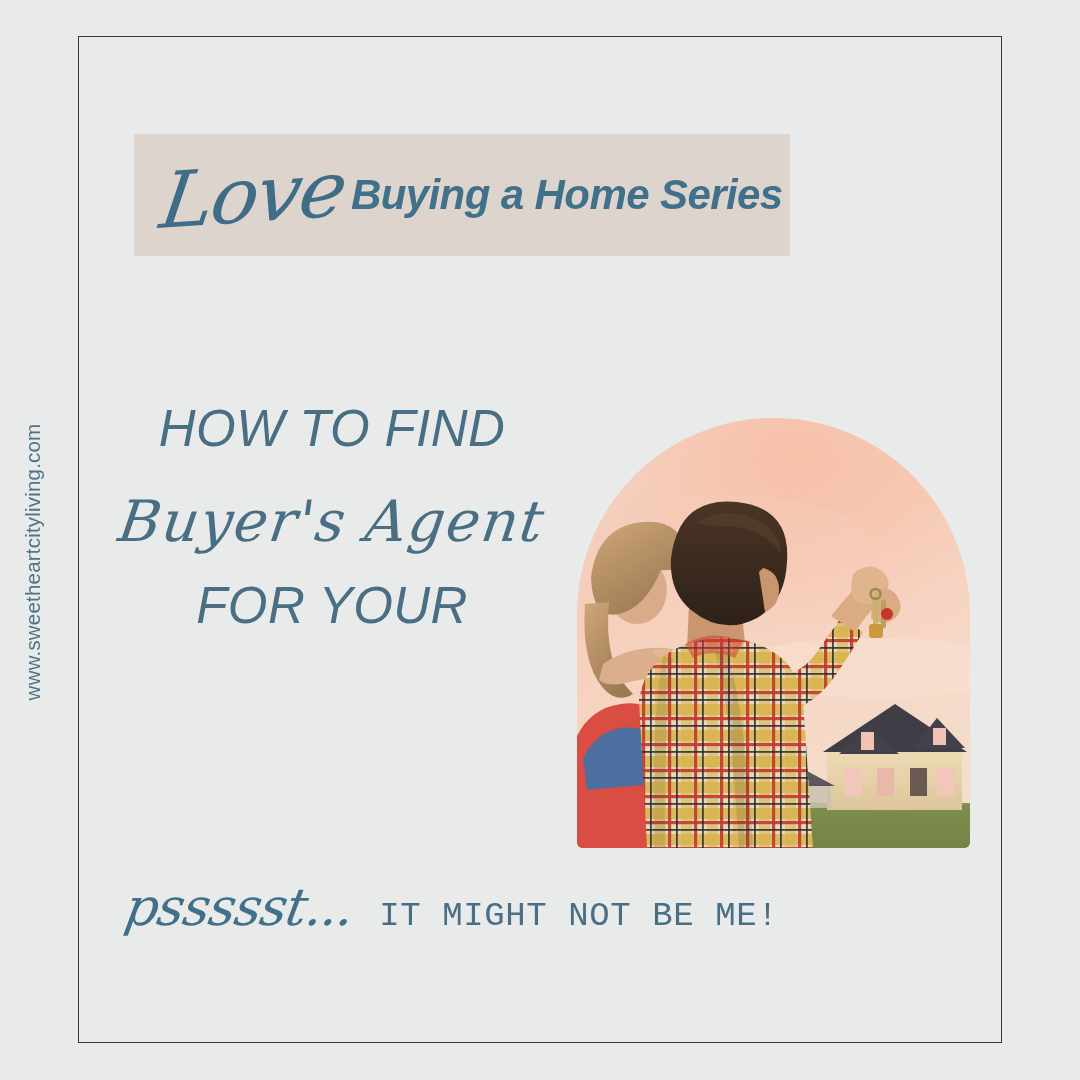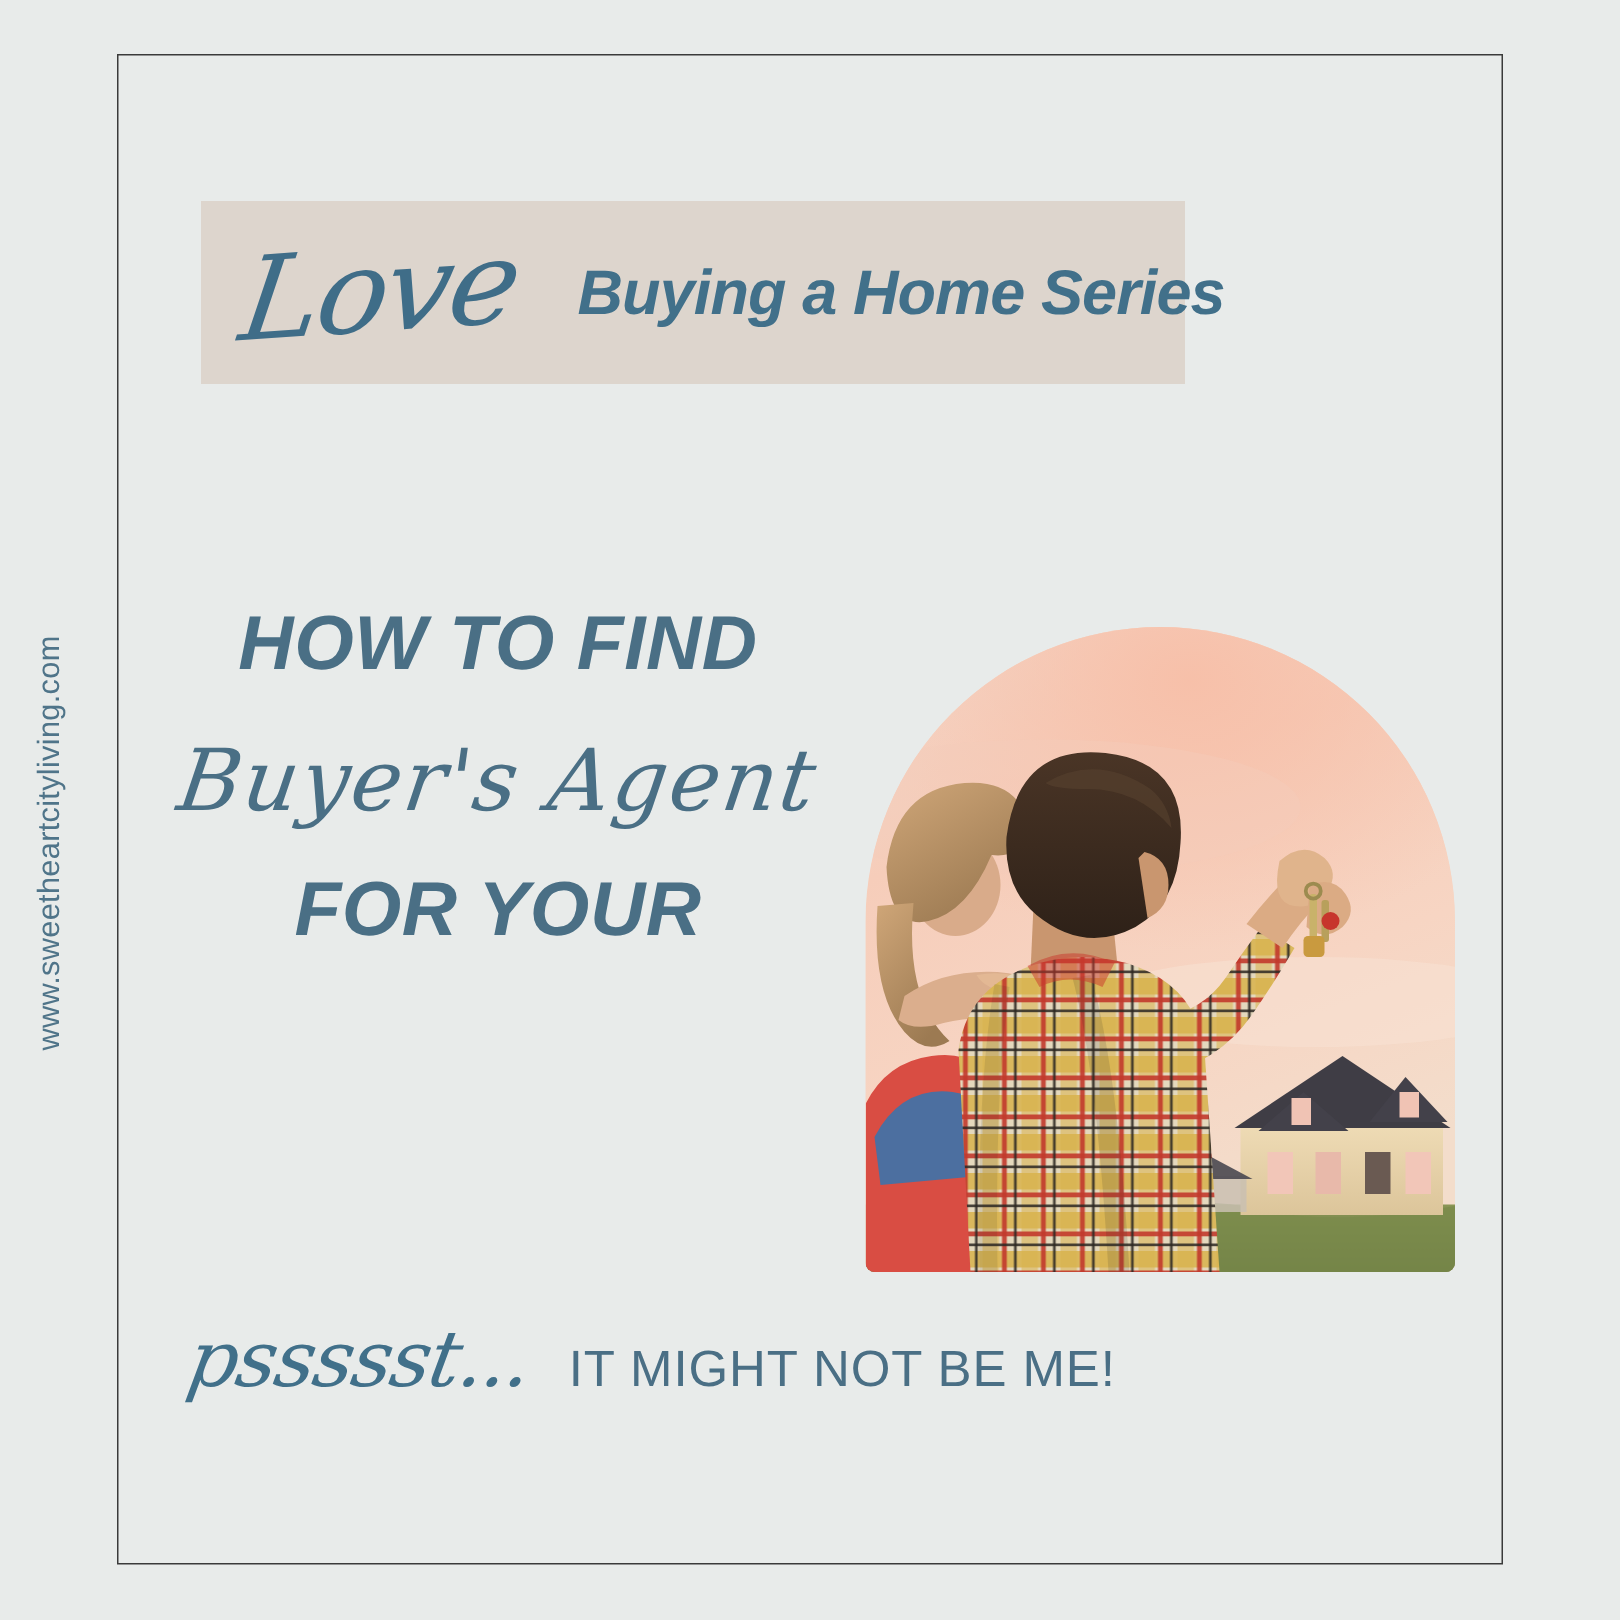--- a/index.html
+++ b/index.html
@@ -69,21 +69,20 @@
     top: 6px;
   }
   .series-title {
     font-family: "Liberation Sans", sans-serif;
     font-style: italic;
     font-weight: bold;
     font-size: 42px;
     letter-spacing: -0.6px;
     color: #41708a;
     white-space: nowrap;
-    margin-left: 34px;
   }
 
   
   .url-vertical {
     position: absolute;
     left: 0;
     top: 0;
     width: 420px;
     height: 34px;
     transform: translate(-177px, 545px) rotate(-90deg);
@@ -102,21 +101,21 @@
   .headline {
     position: absolute;
     left: 96px;
     top: 398px;
     width: 472px;
     text-align: center;
   }
   .hl-line {
     font-family: "Liberation Sans", sans-serif;
     font-style: italic;
-    font-weight: 700;
+    font-weight: 400;
     font-size: 51px;
     line-height: 61px;
     letter-spacing: 0.4px;
     color: #4a6f85;
     white-space: nowrap;
   }
   .hl-script {
     font-family: "DejaVu Serif", serif;
     font-style: italic;
     font-weight: 400;
@@ -156,21 +155,21 @@
     font-style: italic;
     font-weight: 400;
     font-size: 52px;
     line-height: 62px;
     color: #41708a;
     transform: skewX(-10deg);
     letter-spacing: -1px;
     white-space: nowrap;
   }
   .tag-caps {
-    font-family: Liberation Sans, sans-serif;
+    font-family: Liberation Mono, monospace;
     font-weight: 400;
     font-size: 34px;
     line-height: 62px;
     letter-spacing: 0.6px;
     color: #4a6f85;
     margin-left: 26px;
     white-space: nowrap;
   }
 </style>
 </head>

